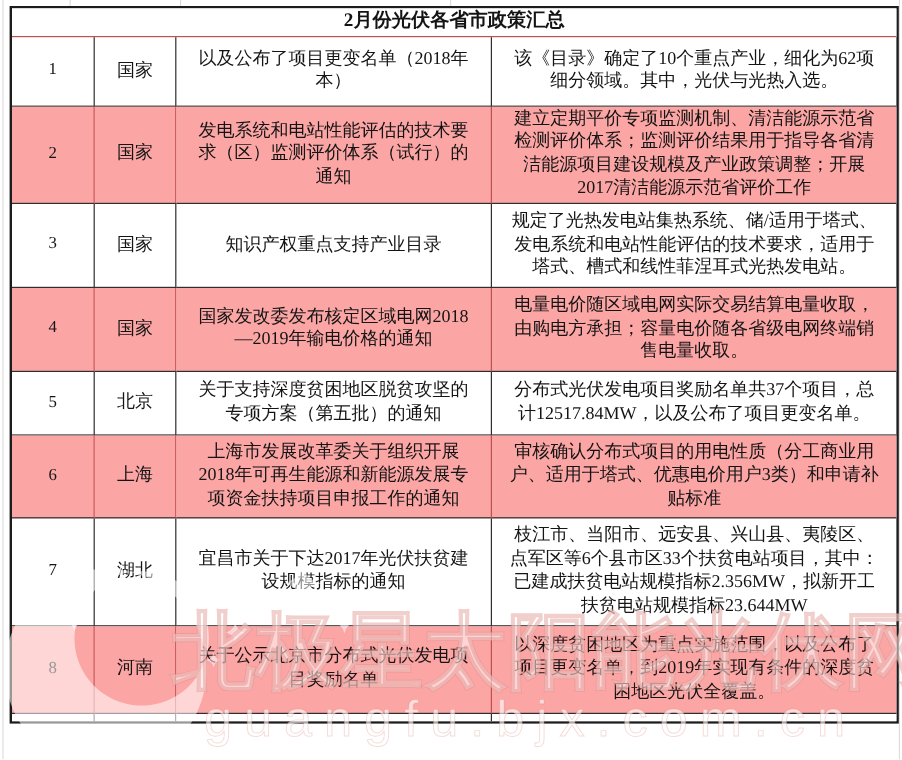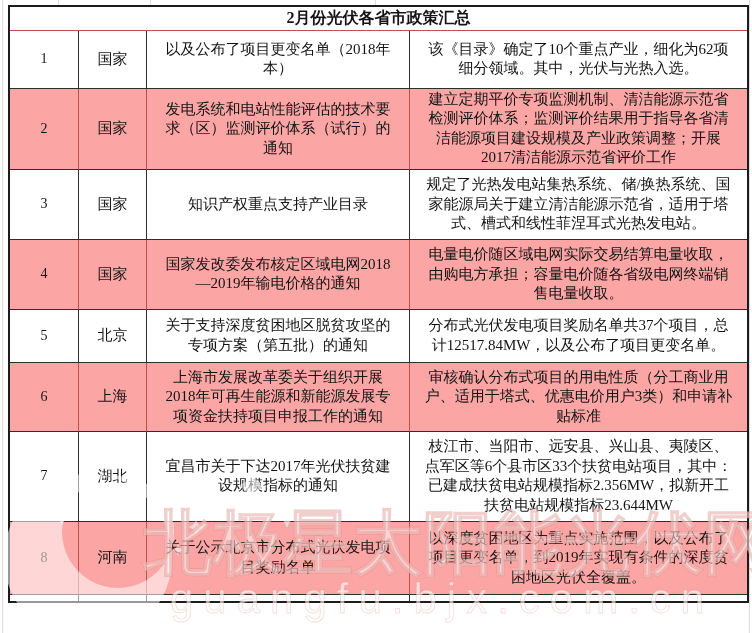--- a/index.html
+++ b/index.html
@@ -84,21 +84,21 @@
   <tr class="pink" style="height:80px;">
     <td class="num-cell">2</td>
     <td>国家</td>
     <td>发电系统和电站性能评估的技术要求（区）监测评价体系（试行）的通知</td>
     <td>建立定期平价专项监测机制、清洁能源示范省检测评价体系；监测评价结果用于指导各省清洁能源项目建设规模及产业政策调整；开展2017清洁能源示范省评价工作</td>
   </tr>
   <tr class="white" style="height:70px;">
     <td class="num-cell">3</td>
     <td>国家</td>
     <td>知识产权重点支持产业目录</td>
-    <td>规定了光热发电站集热系统、储/换热系统、国家能源局关于建立清洁能源示范省，适用于塔式、槽式和线性菲涅耳式光热发电站。</td>
+    <td>规定了光热发电站集热系统、储/适用于塔式、发电系统和电站性能评估的技术要求，适用于塔式、槽式和线性菲涅耳式光热发电站。</td>
   </tr>
   <tr class="pink" style="height:70px;">
     <td class="num-cell">4</td>
     <td>国家</td>
     <td>国家发改委发布核定区域电网2018—2019年输电价格的通知</td>
     <td>电量电价随区域电网实际交易结算电量收取，由购电方承担；容量电价随各省级电网终端销售电量收取。</td>
   </tr>
   <tr class="white" style="height:53px;">
     <td class="num-cell">5</td>
     <td>北京</td>

